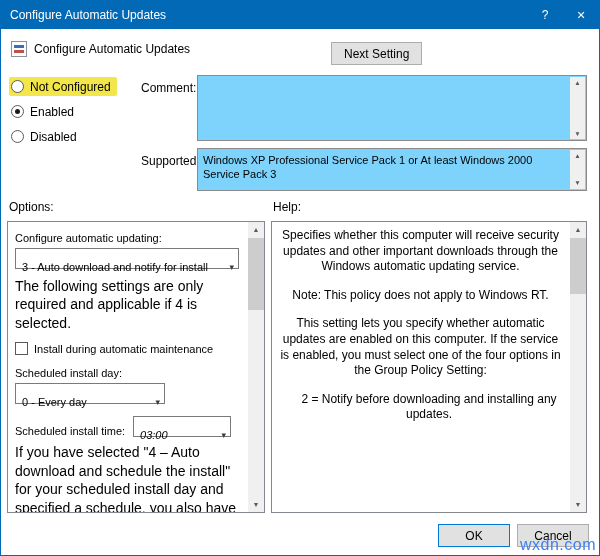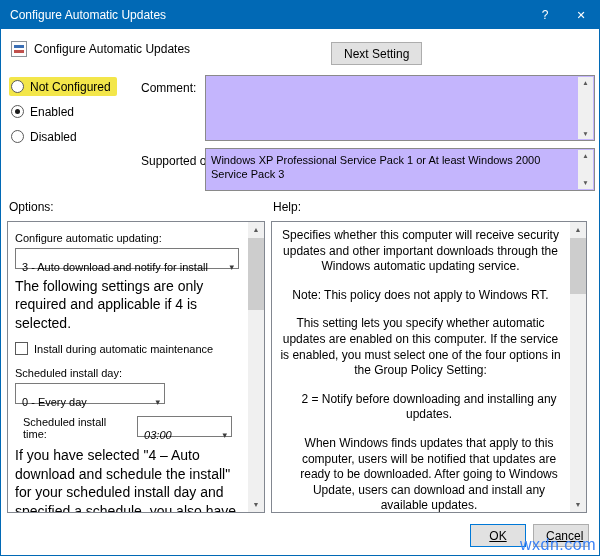--- a/index.html
+++ b/index.html
@@ -28,21 +28,21 @@
   .radio-group { position:absolute; left:8px; top:76px; }
   .radio-row { display:flex; align-items:center; gap:6px; height:19px; margin-bottom:6px; padding:0 6px 0 2px; width:max-content; }
   .radio-row.highlight { background:#f3e64a; border-radius:2px; }
   .radio { width:13px; height:13px; border:1px solid #595959; border-radius:50%; background:#fff; position:relative; flex:0 0 auto; }
   .radio.selected::after { content:""; position:absolute; left:3px; top:3px; width:5px; height:5px; border-radius:50%; background:#1a1a1a; }
 
   
   .field-label { position:absolute; font-size:12px; }
   .lbl-comment { left:140px; top:80px; }
   .lbl-supported { left:140px; top:153px; }
-  .textbox { position:absolute; background:#c4b5fd; border:1px solid #8a8a8a;margin-left:8px; }
+  .textbox { position:absolute; background:#7dd3fc; border:1px solid #8a8a8a; }
   .box-comment { left:196px; top:74px; width:390px; height:66px; }
   .box-supported { left:196px; top:147px; width:390px; height:43px; font-size:11px; padding:4px 20px 4px 5px; line-height:1.3; }
   .vstrip { position:absolute; top:1px; right:1px; bottom:1px; width:15px; background:#f0f0f0; display:flex; flex-direction:column; justify-content:space-between; align-items:center; padding:2px 0; font-size:6.5px; color:#5a5a5a; }
 
   
   .sec-label { position:absolute; top:199px; font-size:12px; }
   .sec-options { left:8px; } .sec-help { left:272px; }
 
   
   .panel { position:absolute; top:220px; height:292px; border:1px solid #828790; background:#fff; overflow:hidden; }
@@ -50,35 +50,35 @@
   .panel-help    { left:270px; width:316px; }
   .panel-content { position:absolute; inset:0 17px 0 0; padding:6px 7px; overflow:hidden; }
 
   .opt-label { font-size:11px; margin:4px 0 4px; }
   .select { display:flex; align-items:center; justify-content:space-between; border:1px solid #7a7a7a; background:#fff; height:21px; padding:16px 4px 0 6px; font-size:11px; margin-bottom:8px; }
   .select .chev { font-size:9px; color:#3c3c3c; }
   .sel-configure { width:224px; } .sel-day { width:150px; } .sel-time { width:98px; margin-bottom:0;font-style:italic; }
   .opt-note { font-size:14px; line-height:1.32; margin:6px 0 10px; }
   .check-row { display:flex; align-items:center; gap:6px; font-size:11px; margin:10px 0 12px; }
   .checkbox { width:13px; height:13px; border:1px solid #595959; background:#fff; flex:0 0 auto; }
-  .time-row { display:flex; align-items:flex-start; gap:8px; font-size:11px; margin:12px 8px 4px; }
+  .time-row { display:flex; align-items:flex-end; gap:8px; font-size:11px; margin:12px 0 4px; }
 
   .help-p { font-size:12px; line-height:1.3; margin-bottom:13px;text-align:center; }
   .help-p.indent { padding-left:17px; }
 
   
   .scrollbar { position:absolute; top:0; right:0; bottom:0; width:16px; background:#f0f0f0; }
   .sb-arrow { position:absolute; left:0; right:0; height:15px; display:flex; align-items:center; justify-content:center; font-size:7px; color:#5a5a5a; }
   .sb-arrow.up { top:0; } .sb-arrow.down { bottom:0; }
   .sb-thumb { position:absolute; left:0; right:0; top:16px; height:72px; background:#cdcdcd; }
   .panel-help .sb-thumb { height:56px; }
 
   
   .footer { position:absolute; top:523px; right:10px; display:flex; gap:7px; }
-  .footer .btn { width:56px;text-decoration:underline; }
+  .footer .btn { width:72px; }
   .btn.default { border:1px solid #0078d7; }
 
   .watermark { position:absolute; right:3px; bottom:1px; font-size:16px; color:#3b82f6; letter-spacing:0.5px; }
 </style>
 </head>
 <body>
 
 <div class="window">
 
   <div class="titlebar">
@@ -163,21 +163,20 @@
       <div class="sb-arrow down">▼</div>
     </div>
   </div>
 
   <div class="panel panel-help">
     <div class="panel-content">
       <p class="help-p">Specifies whether this computer will receive security updates and other important downloads through the Windows automatic updating service.</p>
       <p class="help-p">Note: This policy does not apply to Windows RT.</p>
       <p class="help-p">This setting lets you specify whether automatic updates are enabled on this computer. If the service is enabled, you must select one of the four options in the Group Policy Setting:</p>
       <p class="help-p indent">2 = Notify before downloading and installing any updates.</p>
-      <p class="help-p indent">When Windows finds updates that apply to this computer, users will be notified that updates are ready to be downloaded. After going to Windows Update, users can download and install any available updates.</p>
 
     </div>
     <div class="scrollbar">
       <div class="sb-arrow up">▲</div>
       <div class="sb-thumb"></div>
       <div class="sb-arrow down">▼</div>
     </div>
   </div>
 
   <div class="footer">

